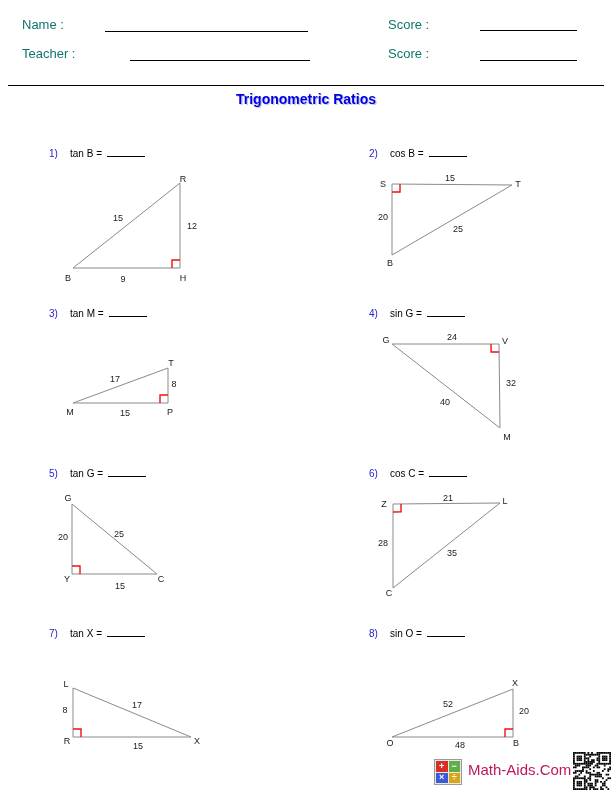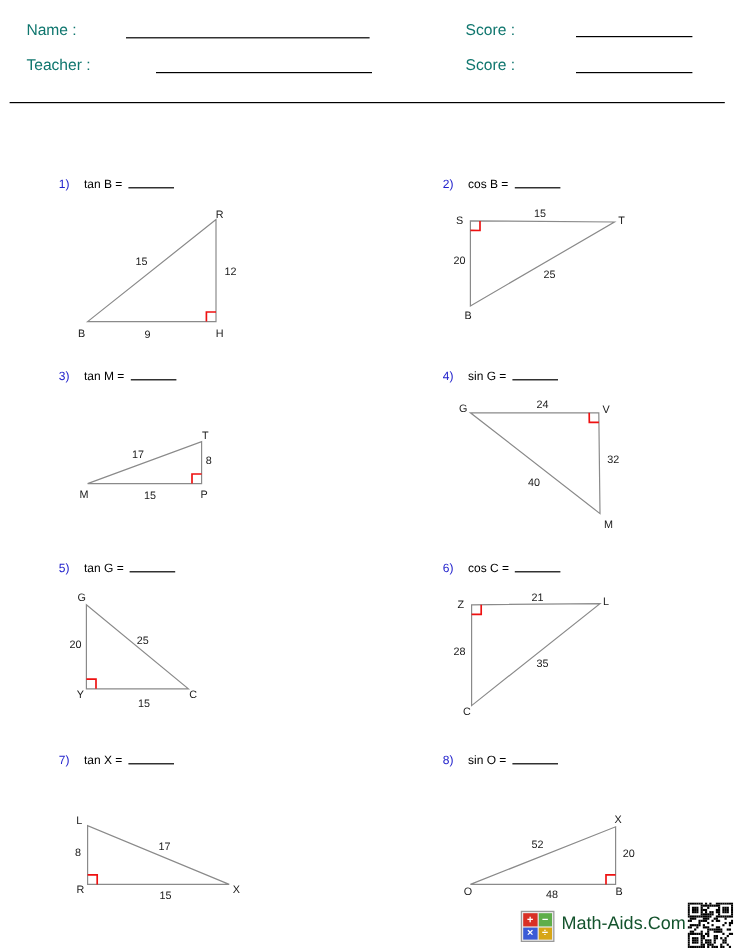--- a/index.html
+++ b/index.html
@@ -16,21 +16,21 @@
     font-size:14px; font-weight:bold; color:#0000dd;
     text-shadow:1.2px 1.2px 0 #c3c9f2;
   }
   .problem { position:absolute; }
   .q-line { position:absolute; left:19px; top:6px; white-space:nowrap; font-size:10px; color:#000; }
   .q-num  { display:inline-block; width:21px; color:#2222cc; }
   .q-blank{ display:inline-block; width:38px; height:11px; border-bottom:1.2px solid #000; margin-left:5px; }
   .tri-svg{ position:absolute; left:0; top:0; }
   .tri-svg text { font-family:"Liberation Sans","DejaVu Sans",sans-serif; font-size:9px; fill:#1a1a1a; }
   .footer-brand {
-    position:absolute; left:468px; top:761px; font-size:15px; color:#14532d; text-decoration:none;
+    position:absolute; left:468px; top:761px; font-size:15px; color:#be185d; text-decoration:none;
   }
   .calc-icon {
     position:absolute; left:434px; top:759px; width:28px; height:26px;
     background:#e8e8e8; border:1px solid #9a9a9a; padding:1px;
     display:grid; grid-template-columns:1fr 1fr; grid-template-rows:1fr 1fr; gap:1px;
   }
   .calc-cell {
     display:flex; align-items:center; justify-content:center;
     color:#fff; font-size:9px; font-weight:bold; line-height:1;
   }
@@ -48,20 +48,21 @@
   <span class="hdr-label" style="left:22px; top:17px;">Name :</span>
   <div class="hdr-line" style="left:105px; top:31px; width:203px;"></div>
   <span class="hdr-label" style="left:22px; top:46px;">Teacher :</span>
   <div class="hdr-line" style="left:130px; top:60px; width:180px;"></div>
   <span class="hdr-label" style="left:388px; top:17px;">Score :</span>
   <div class="hdr-line" style="left:480px; top:30px; width:97px;"></div>
   <span class="hdr-label" style="left:388px; top:46px;">Score :</span>
   <div class="hdr-line" style="left:480px; top:60px; width:97px;"></div>
 
   <div class="separator"></div>
+  <div class="title">Trigonometric Ratios</div>
 
   <div id="problems">
       <div class="problem" style="left: 30px; top: 140px; width: 260px; height: 152px;">
     <svg class="tri-svg" width="260" height="152" viewBox="0 0 260 152">
           <polygon points="43,128 150,43 150,128" fill="none" stroke="#8a8a8a" stroke-width="1"></polygon>
           <polyline points="142,128 142,120 150,120" fill="none" stroke="#ee1111" stroke-width="1.4"></polyline>
           <text x="38" y="141" text-anchor="middle">B</text>
           <text x="153" y="42" text-anchor="middle">R</text>
           <text x="153" y="141" text-anchor="middle">H</text>
           <text x="88" y="81" text-anchor="middle">15</text>

